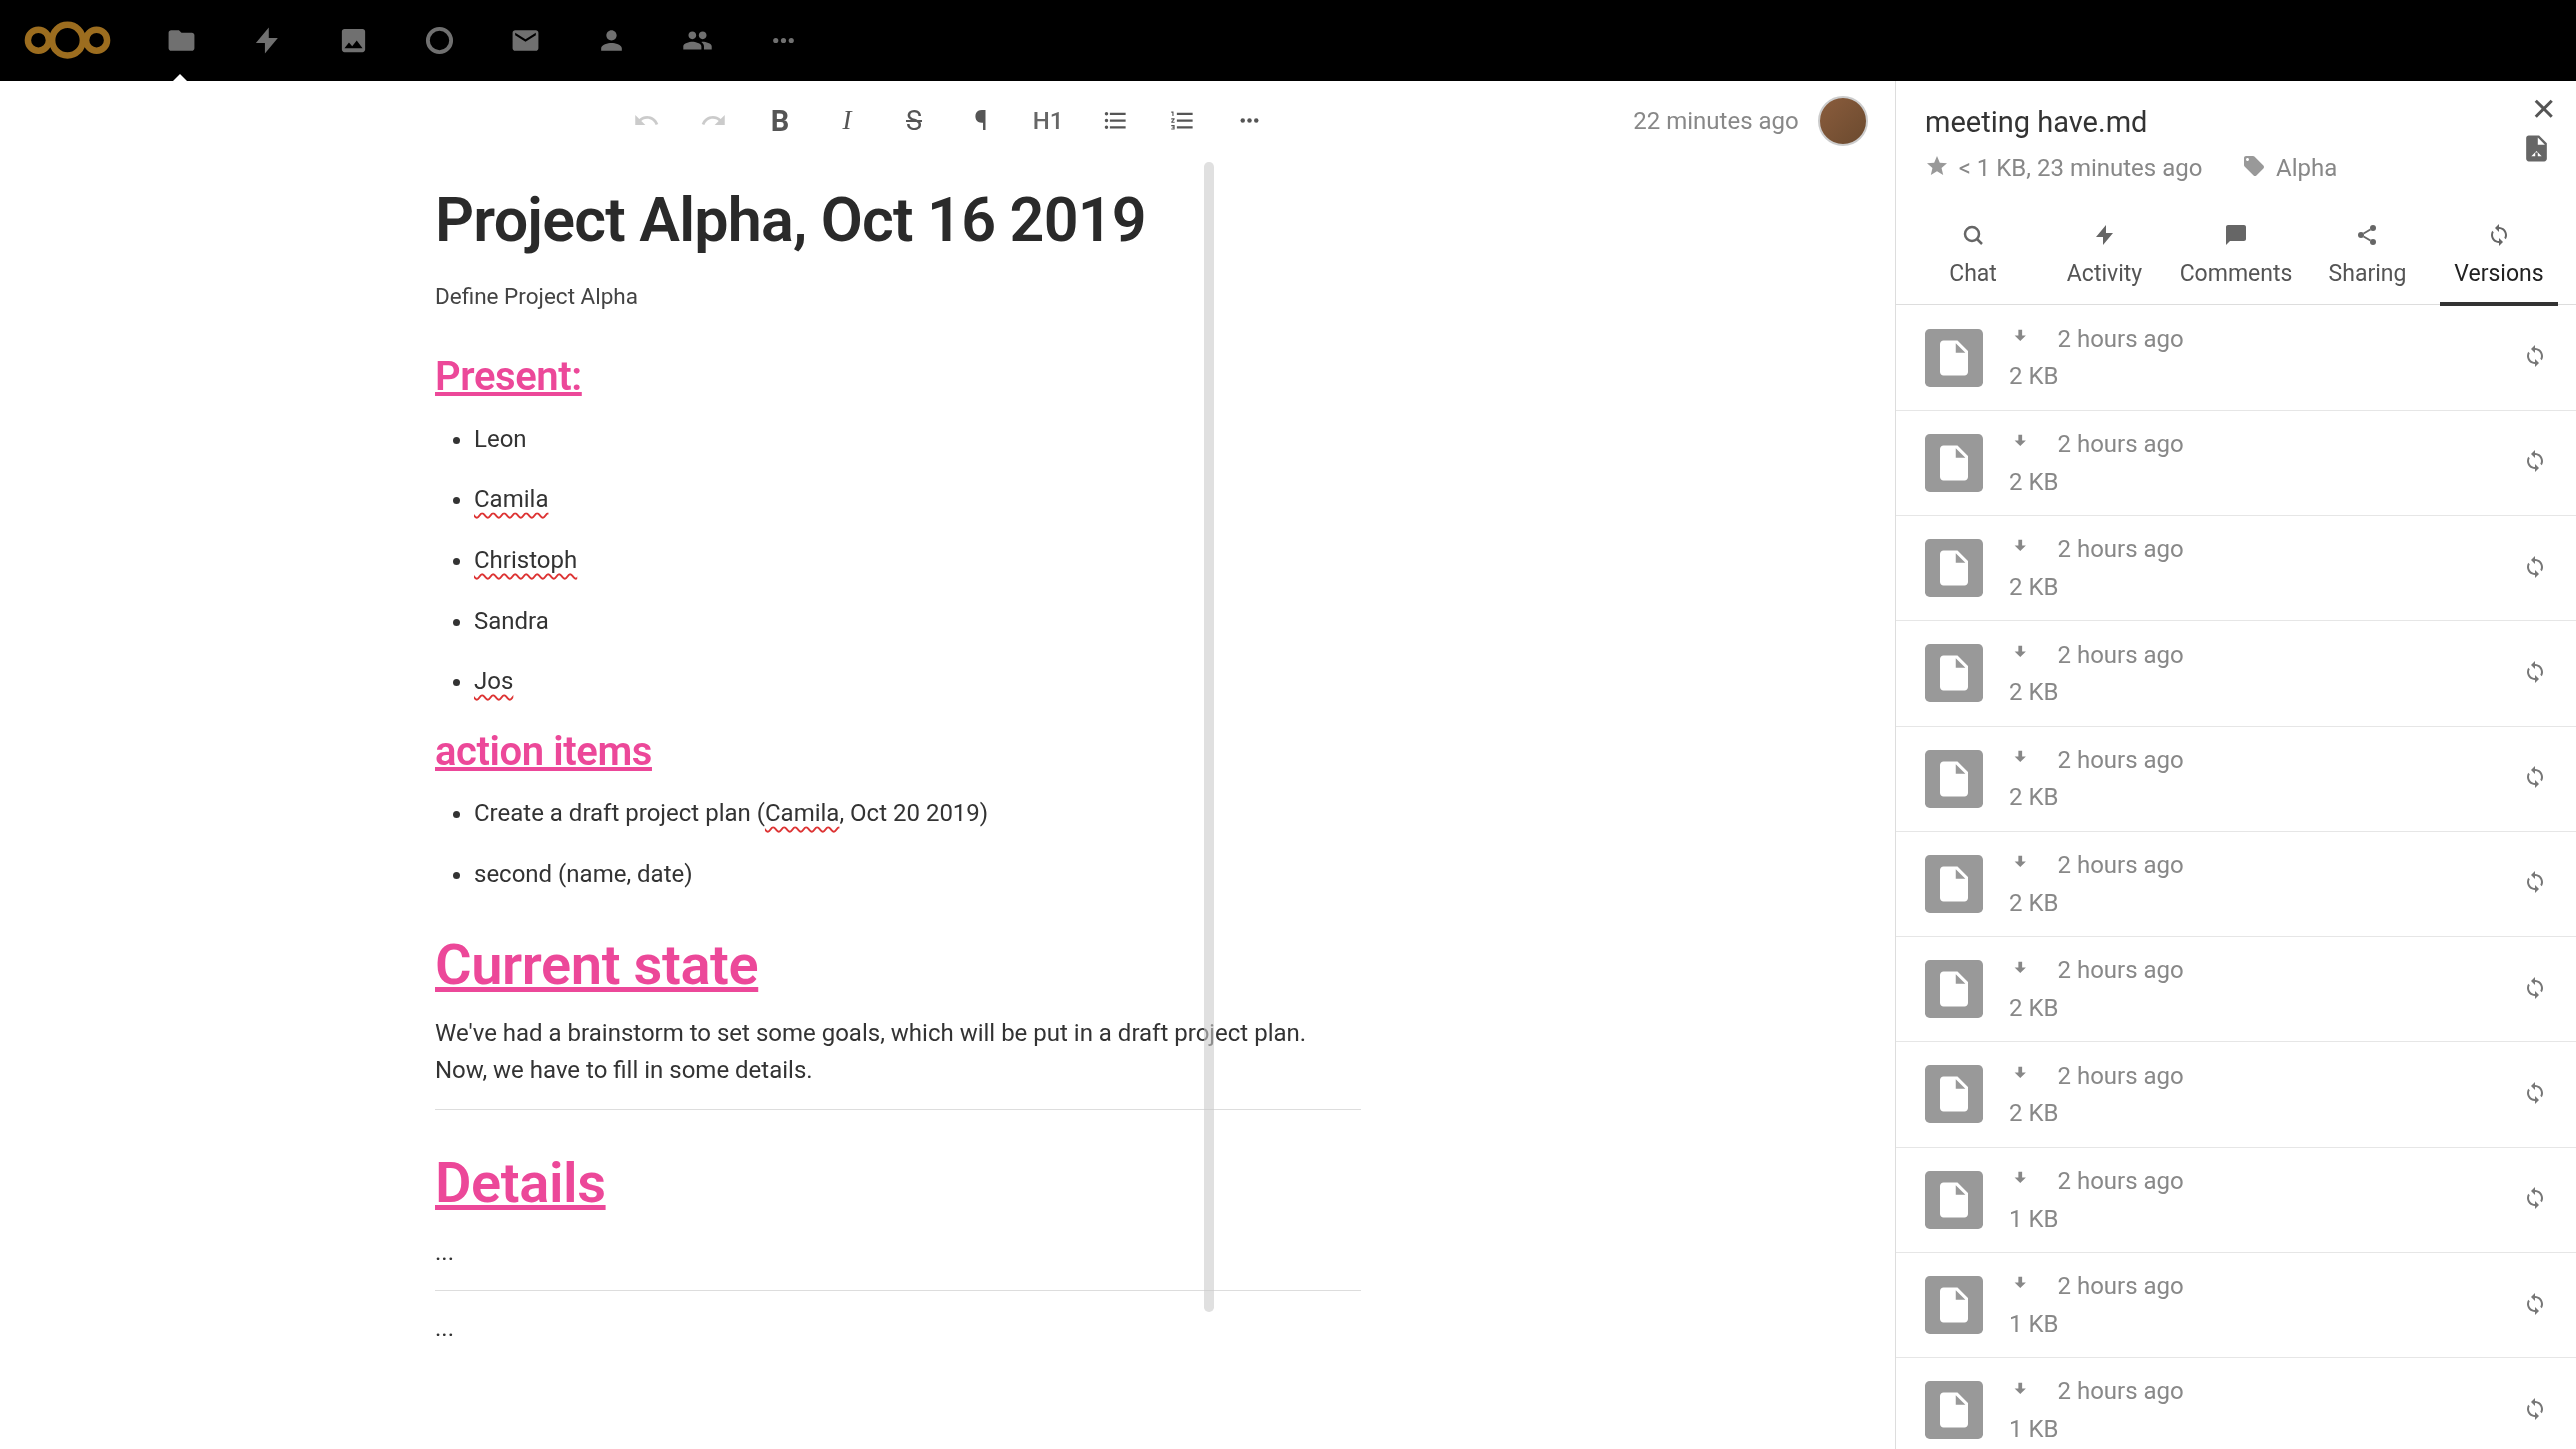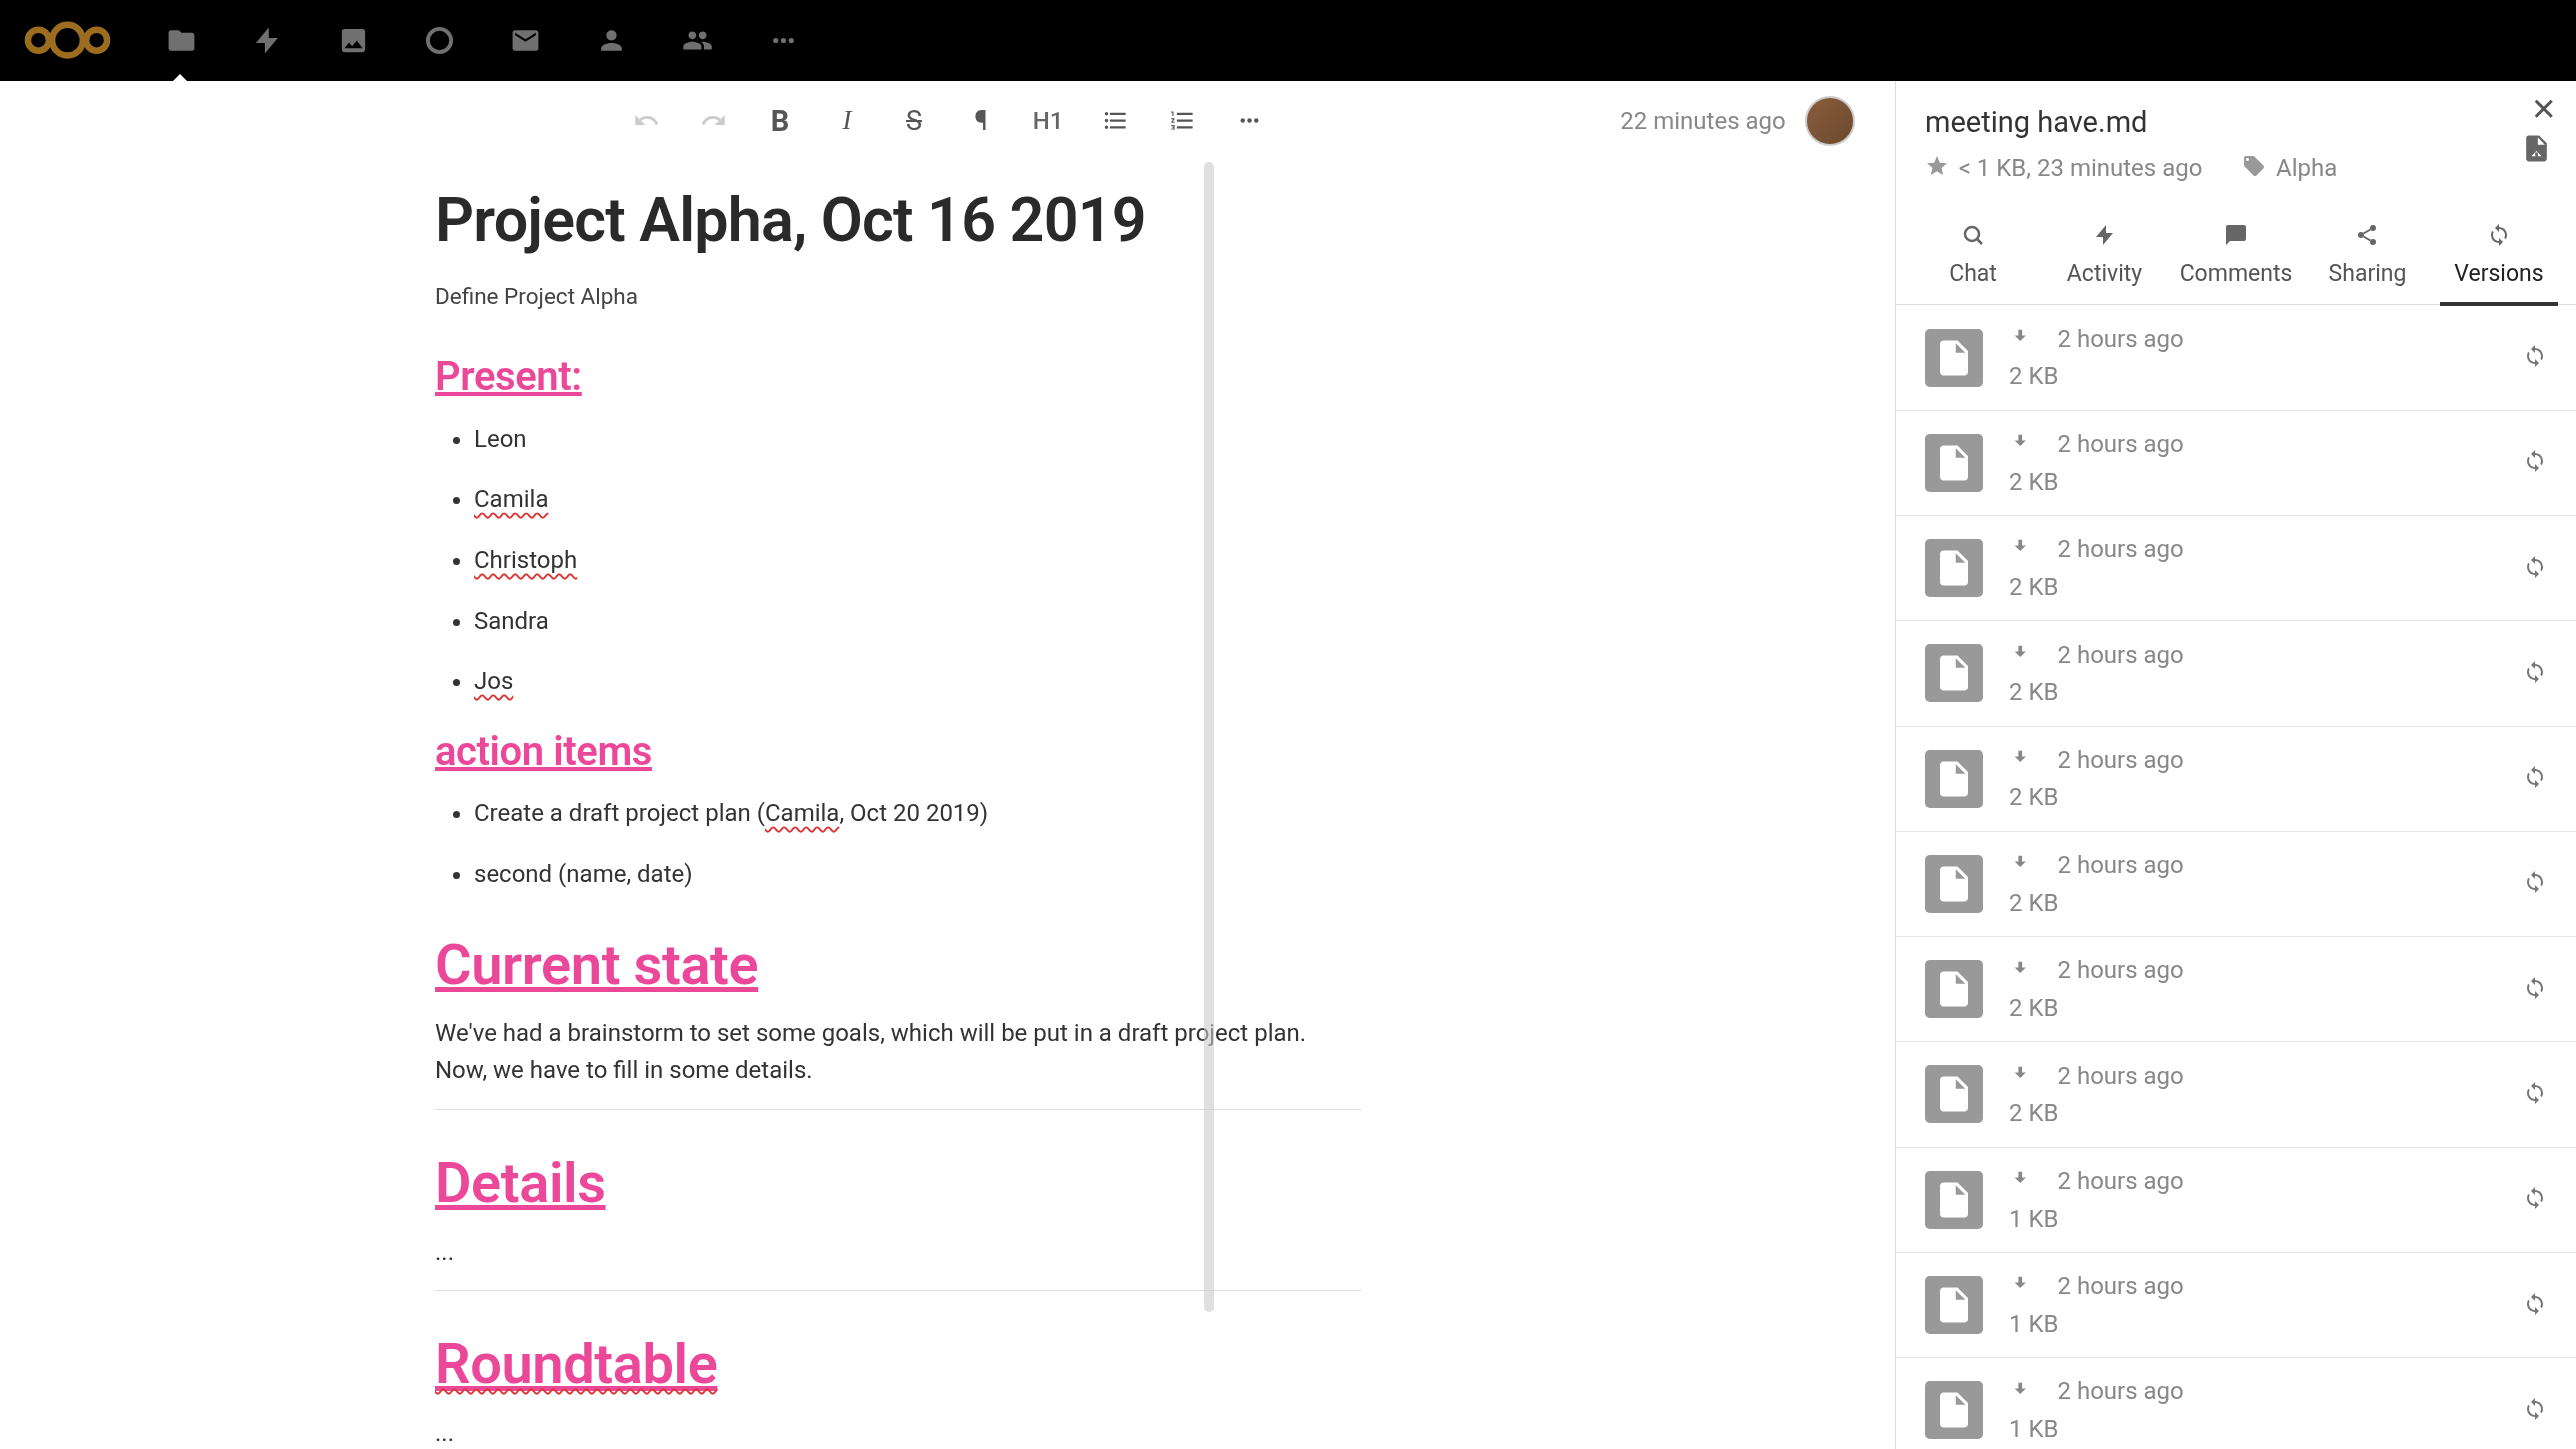--- a/index.html
+++ b/index.html
@@ -18,21 +18,21 @@
 .main { display: flex; height: calc(100% - 81px); }
 .editor-area { flex: 1; background: #fff; position: relative; overflow: hidden; }
 .sidebar { width: 681px; background: #fff; border-left: 0.8px solid #ddd; overflow-y: auto; }
 
 
 .editor-toolbar { height: 79px; display: flex; align-items: center; justify-content: center; gap: 35px; position: relative; }
 .toolbar-btn { width: 32px; height: 32px; display: flex; align-items: center; justify-content: center; color: #555; font-size: 27px; cursor: pointer; }
 .toolbar-btn svg { width: 27px; height: 27px; fill: #555; }
 .toolbar-btn.dim { opacity: 0.5; }
 .toolbar-h1 { font-size: 24px; color: #666; font-weight: 500; }
-.editor-meta { position: absolute; right: 40px; display: flex; align-items: center; gap: 19.3px; }
+.editor-meta { position: absolute; right: 27px; display: flex; align-items: center; gap: 19.3px; }
 .editor-time { font-size: 24px; color: #888; }
 .avatar { width: 50px; height: 50px; border-radius: 50%; background: linear-gradient(135deg, #8a5c3c, #6b4a2f); border: 2.4px solid #ccc; }
 
 
 .doc { padding: 24px 64px 64px 435px; max-width: 1425px; }
 .doc h1 { font-size: 61px; font-weight: 600; color: #2a2a2a; margin-bottom: 22.5px; letter-spacing: -0.8px; }
 .doc .subtitle { font-size: 22.5px; color: #444; margin-bottom: 40px; }
 .doc h2 { font-size: 40px; font-weight: 600; color: #ec4899; margin: 29px 0 22.5px; letter-spacing: -0.4px; text-decoration: underline; }
 .doc h2.big { font-size: 56px; margin-top: 40px; margin-bottom: 17.7px; }
 .doc ul { list-style: disc; padding-left: 39px; }
@@ -202,21 +202,20 @@
         </ul>
 
       <h2 class="big">Current state</h2>
       <p>We've had a brainstorm to set some goals, which will be put in a draft project plan. Now, we have to fill in some details.</p>
       <hr>
 
       <h2 class="big">Details</h2>
       <p class="ellipsis">...</p>
       <hr>
 
-      <h2 class="big"><span class="spell">Roundtable</span></h2>
       <p class="ellipsis">...</p>
     </div>
     <div class="scrollbar-stub"></div>
   </div>
 
   <div class="sidebar">
     <div class="sb-header">
       <div class="sb-close">✕</div>
       <div class="sb-filename">meeting have.md</div>
       <div class="sb-share-icon"><svg viewBox="0 0 24 24">

